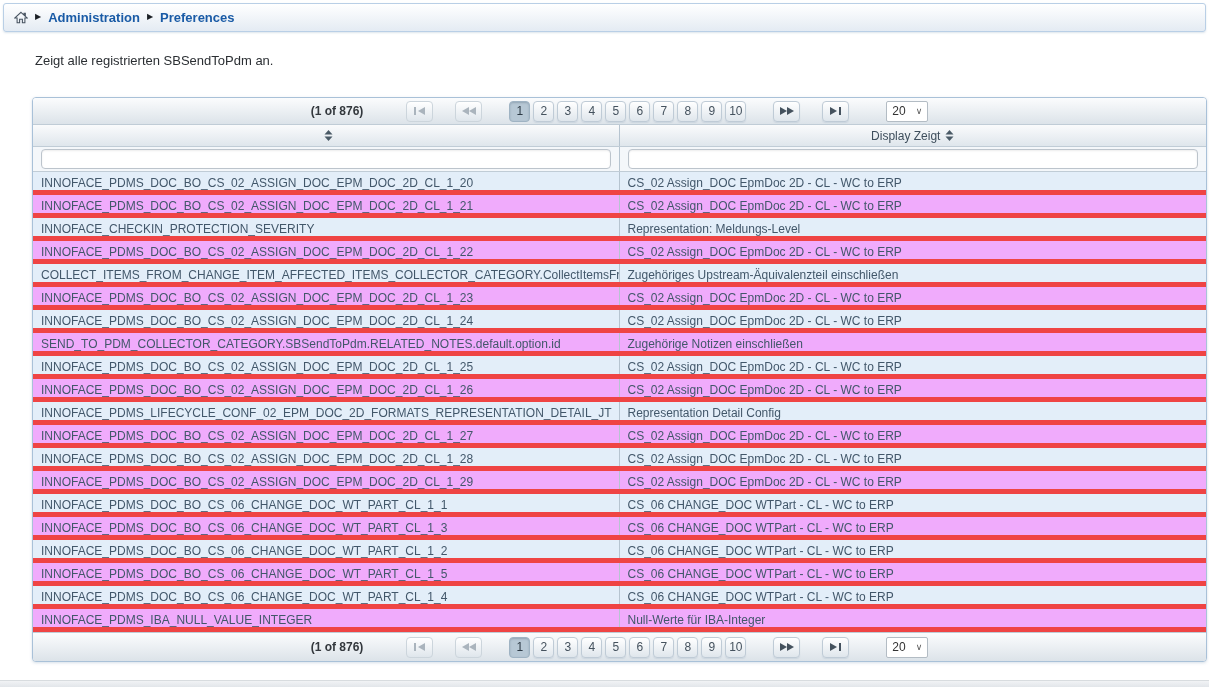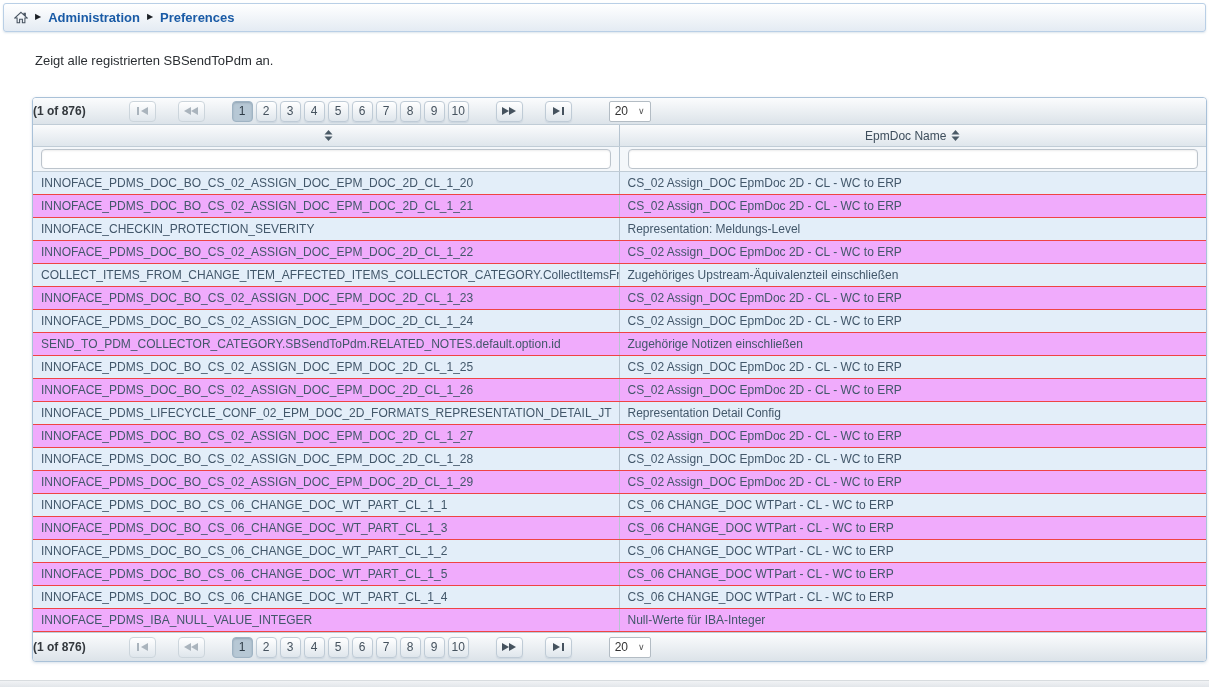--- a/index.html
+++ b/index.html
@@ -38,21 +38,21 @@
     box-shadow: 0 1px 3px rgba(120,150,180,.3);
     overflow: hidden;
     background: #fff;
   }
 
   
   .paginator {
     height: 27px; flex: 0 0 27px;
     background: linear-gradient(#fbfcfd, #dce3e9);
     border-bottom: 1px solid #c0ccd6;
-    display: flex; align-items: center; gap: 20px;
+    display: flex; align-items: center; justify-content: center; gap: 20px;
     font-size: 12px;
   }
   .paginator.bottom { border-bottom: none; border-top: 1px solid #c0ccd6; flex: 1 0 28px; }
   .pg-current { font-weight: bold; color: #33383d; margin-right: 22px; }
   .pg-btn {
     display: inline-flex; align-items: center; justify-content: center;
     height: 21px; border: 1px solid #bfcbd6; border-radius: 4px;
     background: linear-gradient(#ffffff, #dfe6ec);
     color: #45525e; cursor: pointer; font-size: 12px;
     box-shadow: 0 1px 1px rgba(150,170,190,.25);
@@ -97,21 +97,21 @@
   .tfilter input {
     width: 100%; height: 20px;
     border: 1px solid #bcc4cc; border-radius: 4px;
     box-shadow: inset 0 1px 2px rgba(0,0,0,.08);
     font-family: inherit; font-size: 12px; color: #333; padding: 0 6px;
     outline: none; background: #fff;
   }
 
   
   .tbody { flex: 0 0 460px; display: flex; flex-direction: column; }
-  .trow { height: 23px; flex: 0 0 23px; display: flex; border-bottom: 1px solid #ef4444; cursor: pointer; }
+  .trow { height: 23px; flex: 0 0 23px; display: flex; border-bottom: 5px solid #ef4444; cursor: pointer; }
   .trow.odd  { background: #e3eef9; }
   .trow.even { background: #f0abfc; }
   .tcell {
     width: 50%; line-height: 22px; padding: 0 8px;
     font-size: 12px; color: #42576a;
     white-space: nowrap; overflow: hidden;
   }
   .tcell.c1 { border-right: 1px solid #b6c4d0; }
 
   
@@ -198,21 +198,21 @@
       <span class="sort-icon">
         <svg width="9" height="11" viewBox="0 0 9 11">
             <g fill="#4a5a66">
               <path d="M4.5 0 L8.5 4.5 H0.5 Z"></path>
               <path d="M4.5 11 L0.5 6.5 H8.5 Z"></path>
             </g>
           </svg>
       </span>
     </div>
     <div class="th">
-      <span>EpmDoc Name</span>
+      <span>Display Zeigt</span>
       <span class="sort-icon">
         <svg width="9" height="11" viewBox="0 0 9 11">
             <g fill="#4a5a66">
               <path d="M4.5 0 L8.5 4.5 H0.5 Z"></path>
               <path d="M4.5 11 L0.5 6.5 H8.5 Z"></path>
             </g>
           </svg>
       </span>
     </div>
   </div>

